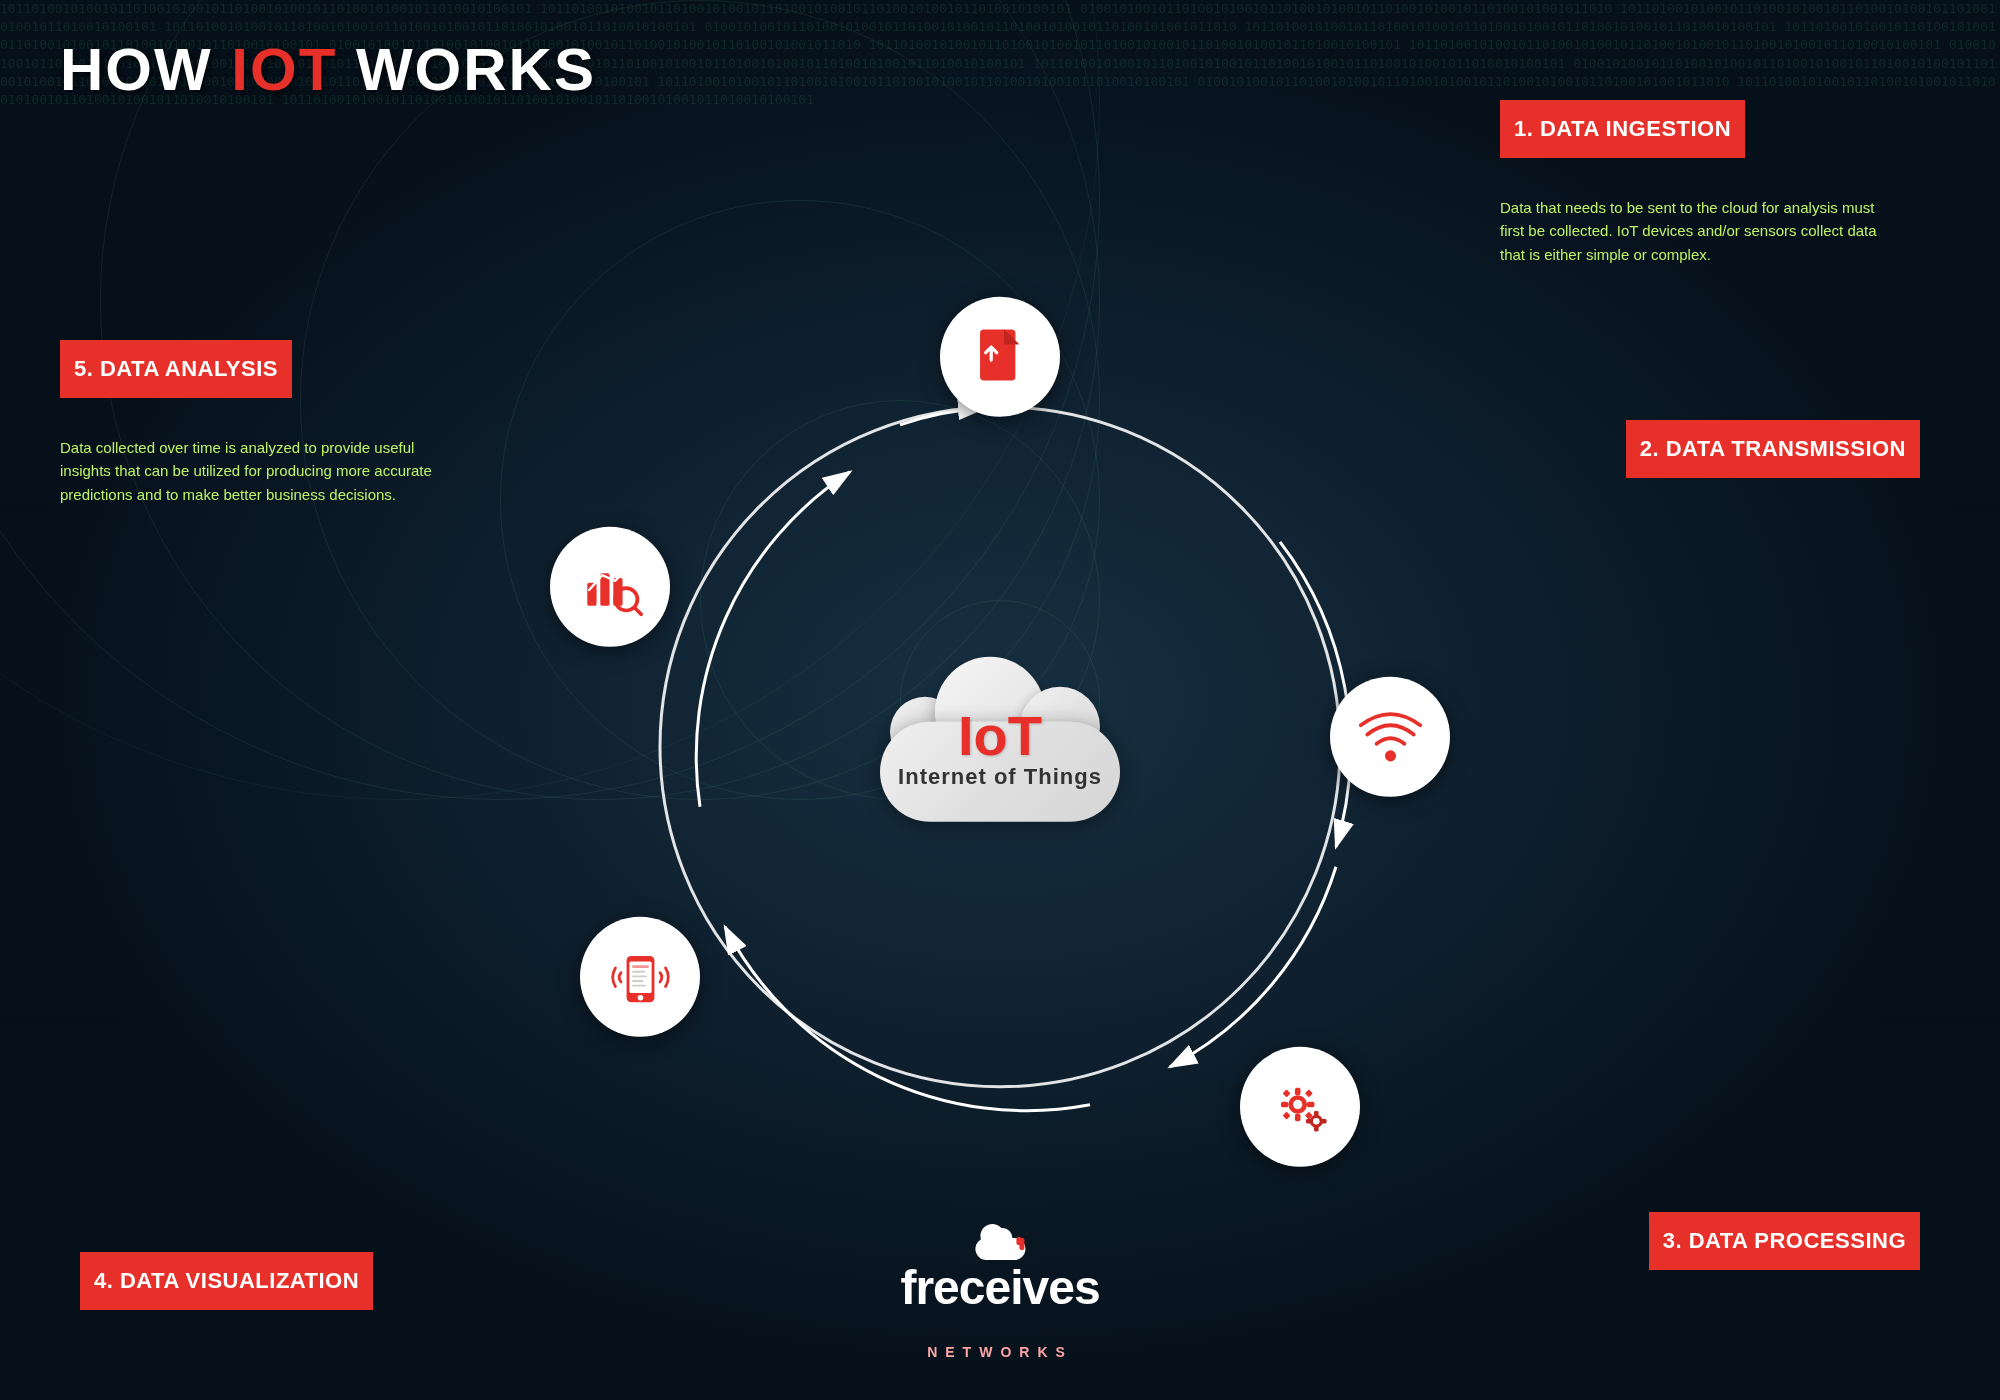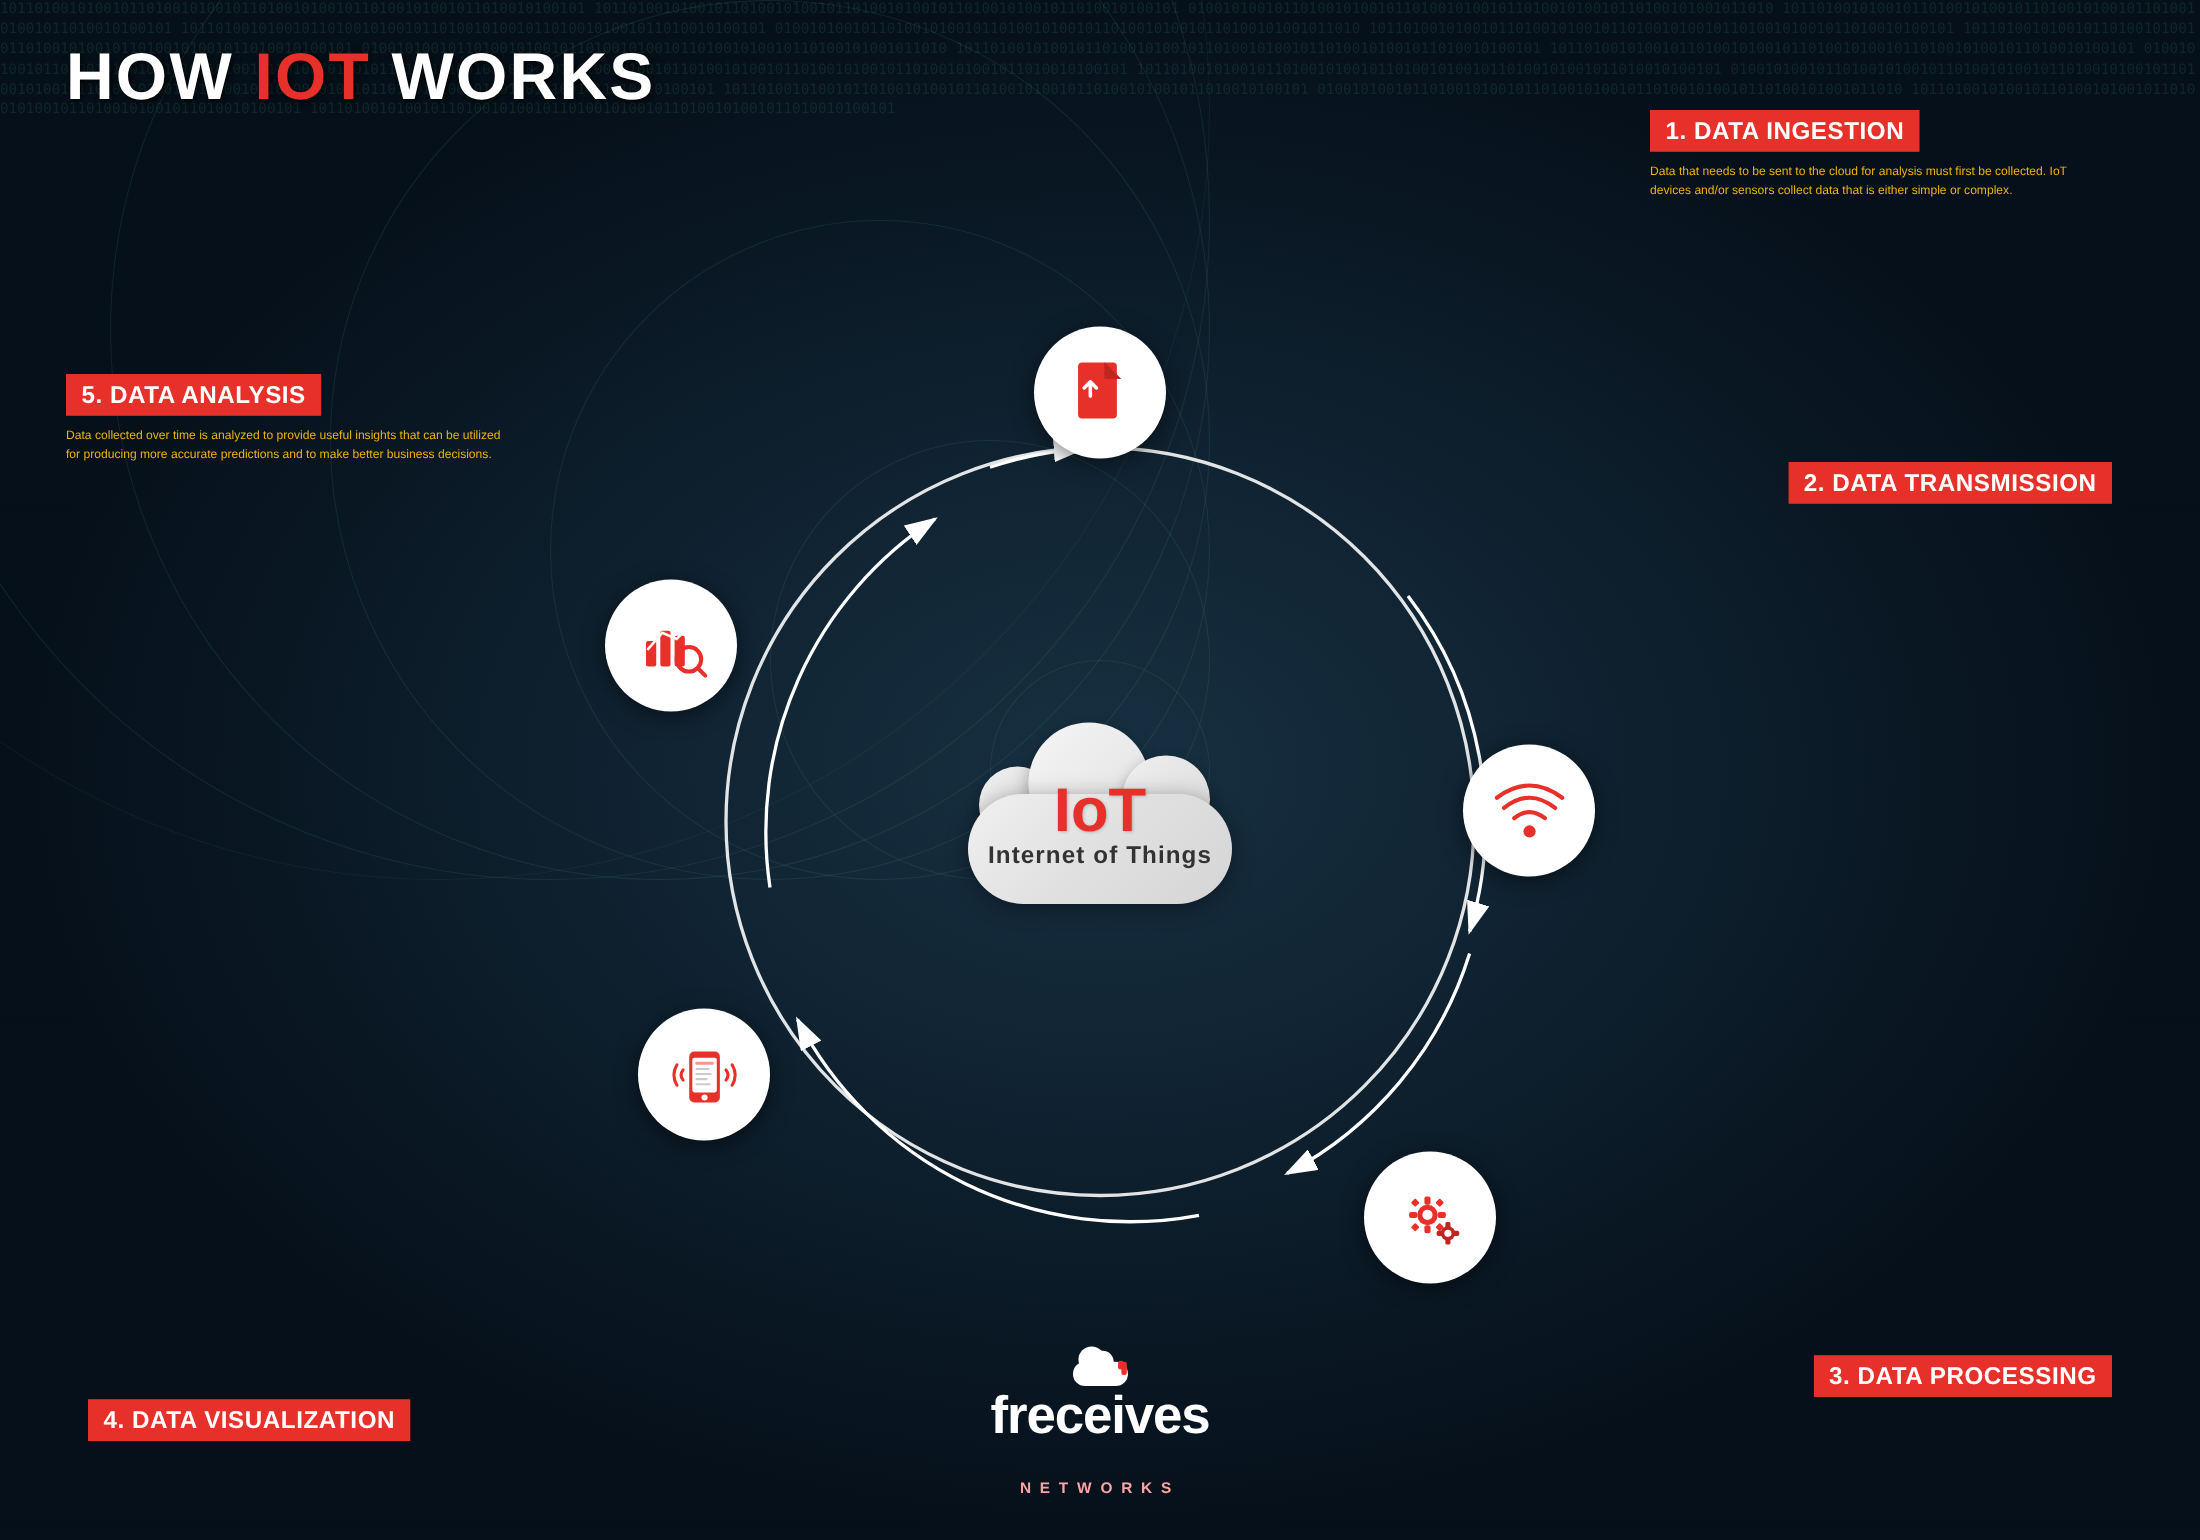--- a/index.html
+++ b/index.html
@@ -191,30 +191,31 @@
       position: absolute;
       max-width: 380px;
     }
 
     .desc-title {
       display: inline-block;
       background: #e8302a;
       color: white;
       font-size: 22px;
       font-weight: 900;
-      padding: 6px 14px;
+      padding: 16px 14px;
       margin-bottom: 10px;
       letter-spacing: 0.5px;
     }
 
     .desc-text {
-      color: #eab308;
-      font-size: 11px;
+      color: #bef264;
+      font-size: 15px;
       line-height: 1.55;
       font-weight: 400;
+      margin-top: 28px;
     }
 
     
     .logo {
       position: absolute;
       bottom: 40px;
       left: 50%;
       transform: translateX(-50%);
       text-align: center;
     }

